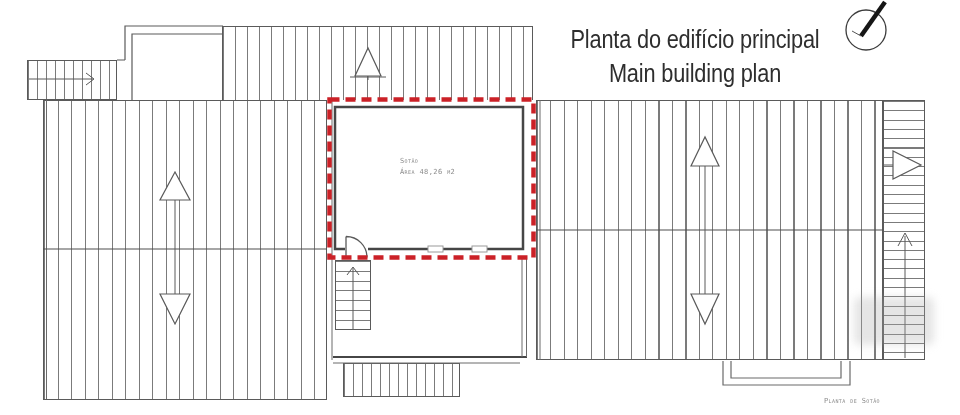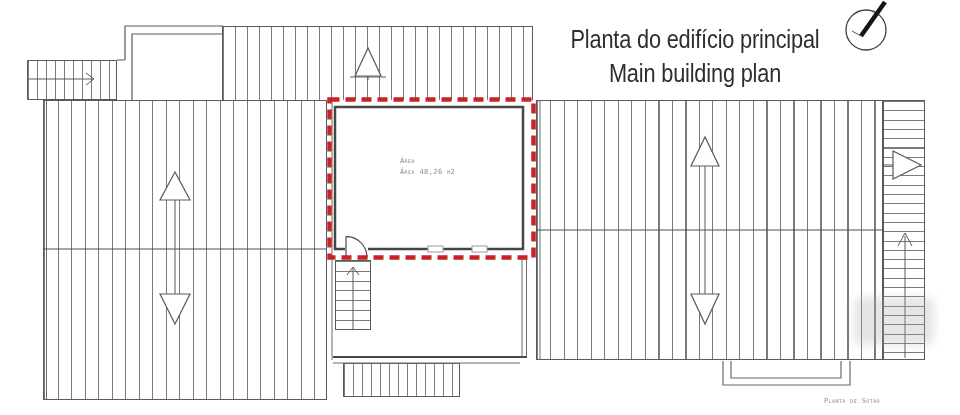--- a/index.html
+++ b/index.html
@@ -111,19 +111,19 @@
   </svg>
 
   <div class="abs" id="watermark"></div>
 
   <div class="abs" id="title">
     <div>Planta do edifício principal</div>
     <div>Main building plan</div>
   </div>
 
   <div class="abs cadtext" id="room-label">
-    <div>Área</div>
+    <div>Sotão</div>
     <div>Área 48,26 m2</div>
   </div>
 
   <div class="abs cadtext" id="caption">Planta de Sotão</div>
 
 </div>
 
 </body></html>

